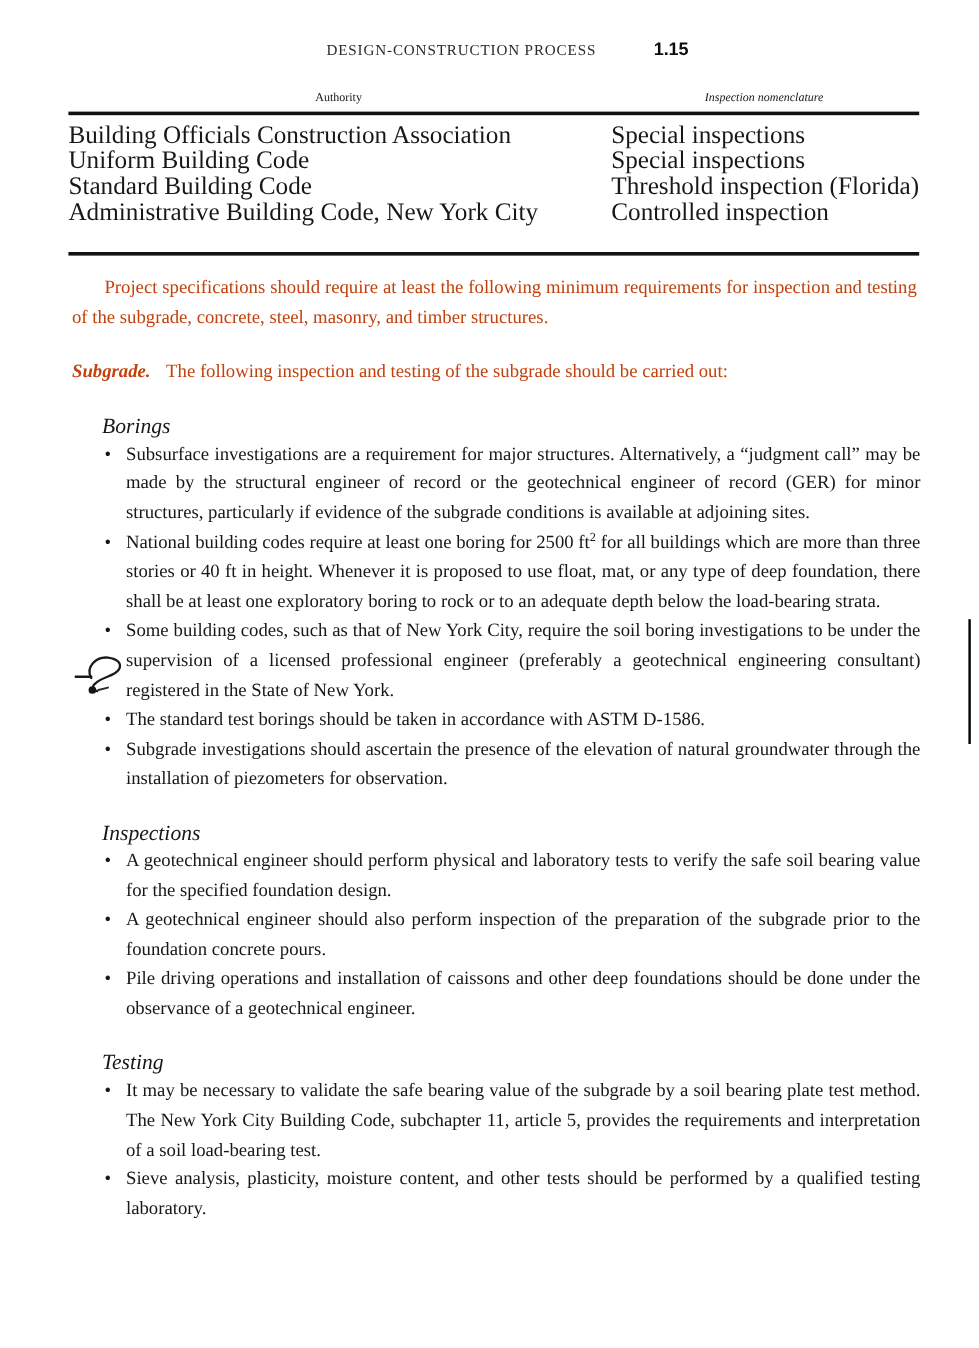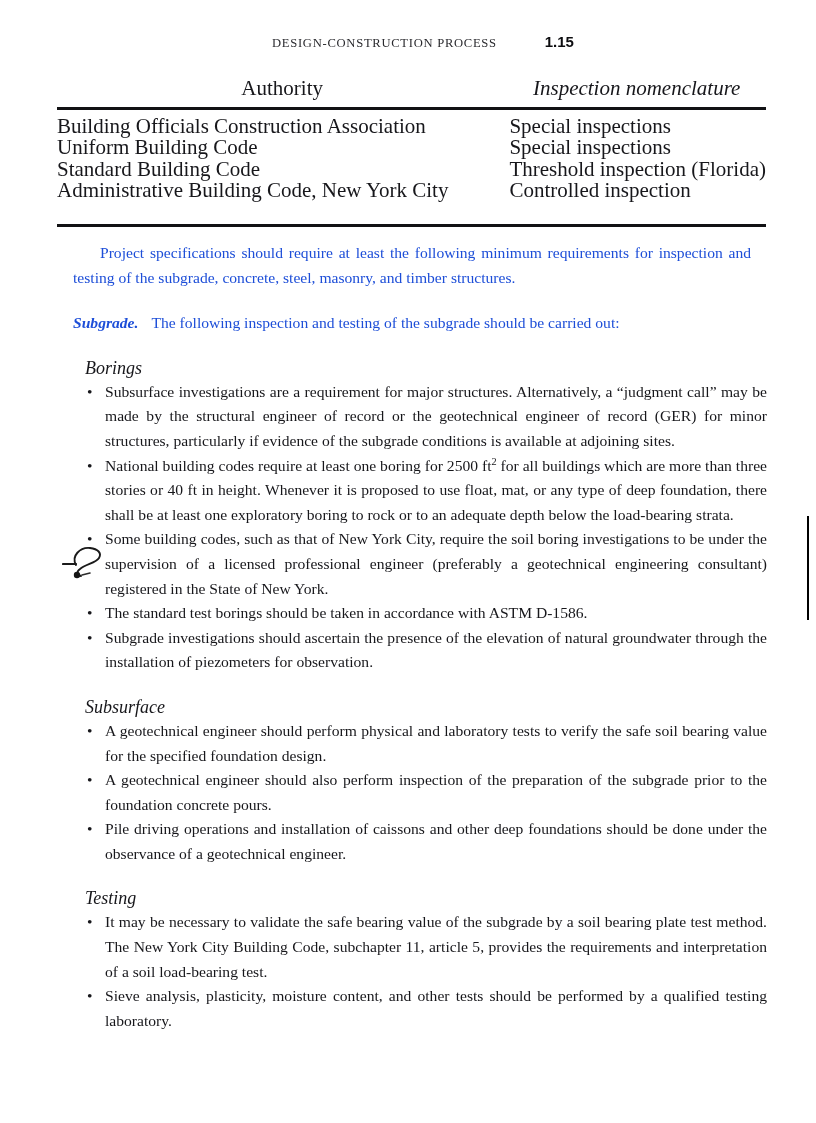--- a/index.html
+++ b/index.html
@@ -57,21 +57,21 @@
   }
   .tbl {
     width: 100%;
     border-collapse: collapse;
     font-size: 15.2px;
   }
   .tbl th {
     font-weight: normal;
     text-align: center;
     padding: 0 0 6px 0;
-    font-size: 21px;
+    font-size: 10px;
     color: #17171b;
   }
   .tbl .col-a { width: 472px; }
   .tbl .col-b { width: 237px; font-style: italic; }
   .rule-row td {
     padding: 0;
     height: 0;
   }
   .rule-thick {
     height: 3px;
@@ -93,26 +93,26 @@
   .tbl tr.last-body td.cell { padding-bottom: 24px; }
 
   
   .body {
     position: absolute;
     left: 57px;
     top: 225px;
     width: 710px;
   }
   p.para {
-    margin: 16px;
+    margin: 3px;
     font-size: 15.6px;
     line-height: 24.6px;
     text-align: justify;
     text-justify: inter-word;
-    color: #1d4ed8;
+    color: #c2410c;
     hyphens: manual;
   }
   p.para.indent { text-indent: 27px; }
   p.spaced { margin-top: 21px; }
   .run-in {
     font-weight: bold;
     font-style: italic;
   }
   .gap-after-runin { display: inline-block; width: 13px; }
 
@@ -234,21 +234,21 @@
       <ul class="bullets">
         <li><span class="bullet-dot">•</span><span>Subsurface investigations are a requirement for major structures. Alternatively, a “judgment call” may be made by the structural engineer of record or the geotechnical engineer of record (GER) for minor structures, particularly if evidence of the subgrade conditions is available at adjoining sites.</span></li>
         <li><span class="bullet-dot">•</span><span>National building codes require at least one boring for 2500&nbsp;ft<sup class="sq">2</sup> for all buildings which are more than three stories or 40 ft in height. Whenever it is proposed to use float, mat, or any type of deep foundation, there shall be at least one exploratory boring to rock or to an adequate depth below the load-bearing strata.</span></li>
         <li><span class="bullet-dot">•</span><span>Some building codes, such as that of New York City, require the soil boring investigations to be under the supervision of a licensed professional engineer (preferably a geotechnical engineering consultant) registered in the State of New York.</span></li>
         <li><span class="bullet-dot">•</span><span>The standard test borings should be taken in accordance with ASTM D-1586.</span></li>
         <li><span class="bullet-dot">•</span><span>Subgrade investigations should ascertain the presence of the elevation of natural groundwater through the installation of piezometers for observation.</span></li>
       </ul>
     </div>
 
     <div class="subsec">
-      <p class="subsec-head">Subsurface</p>
+      <p class="subsec-head">Inspections</p>
       <ul class="bullets">
         <li><span class="bullet-dot">•</span><span>A geotechnical engineer should perform physical and laboratory tests to verify the safe soil bearing value for the specified foundation design.</span></li>
         <li><span class="bullet-dot">•</span><span>A geotechnical engineer should also perform inspection of the preparation of the subgrade prior to the foundation concrete pours.</span></li>
         <li><span class="bullet-dot">•</span><span>Pile driving operations and installation of caissons and other deep foundations should be done under the observance of a geotechnical engineer.</span></li>
       </ul>
     </div>
 
     <div class="subsec">
       <p class="subsec-head">Testing</p>
       <ul class="bullets">

